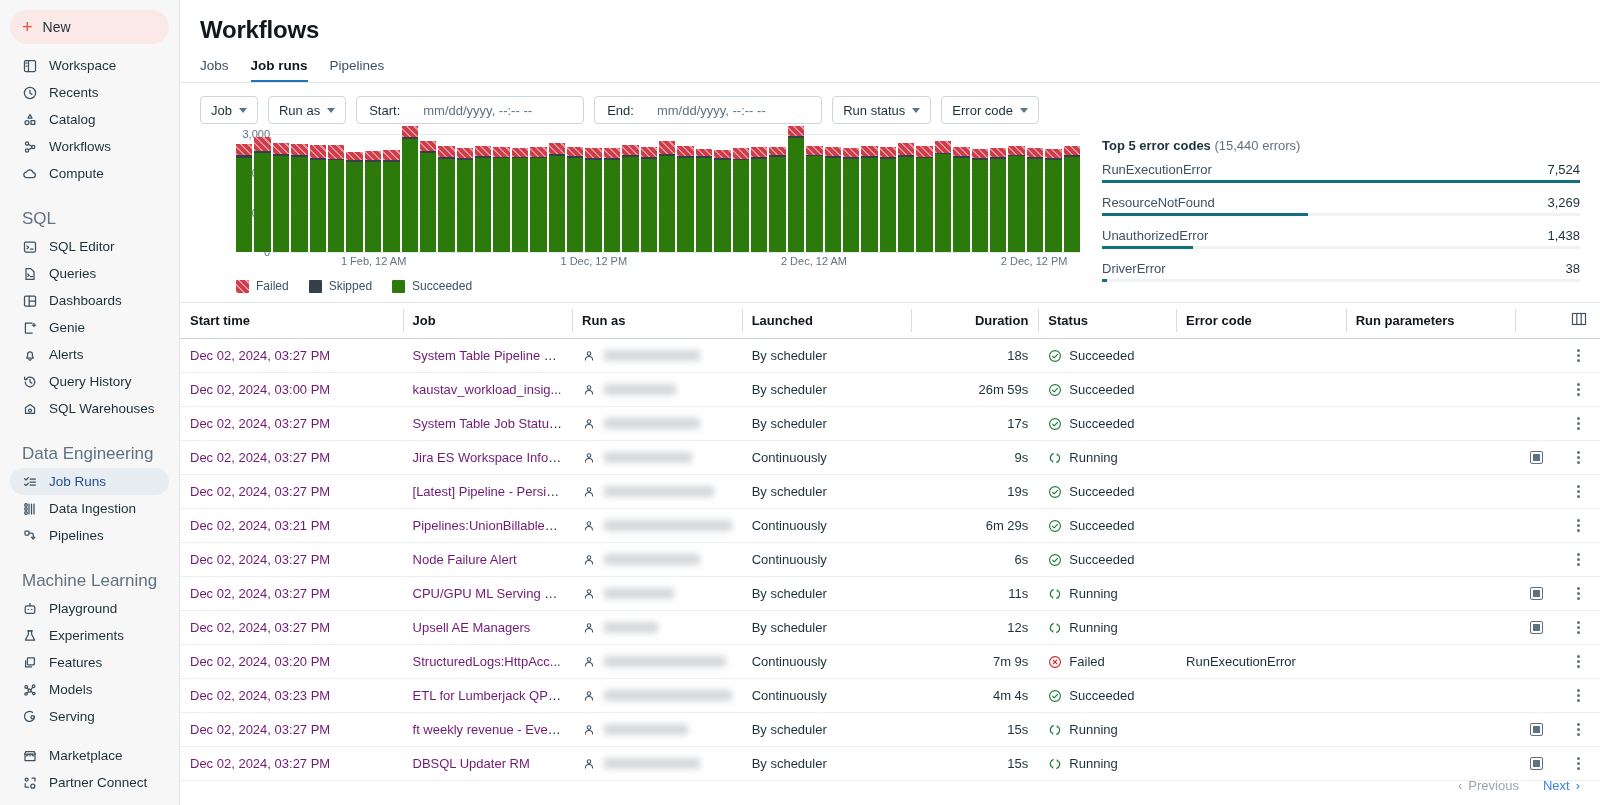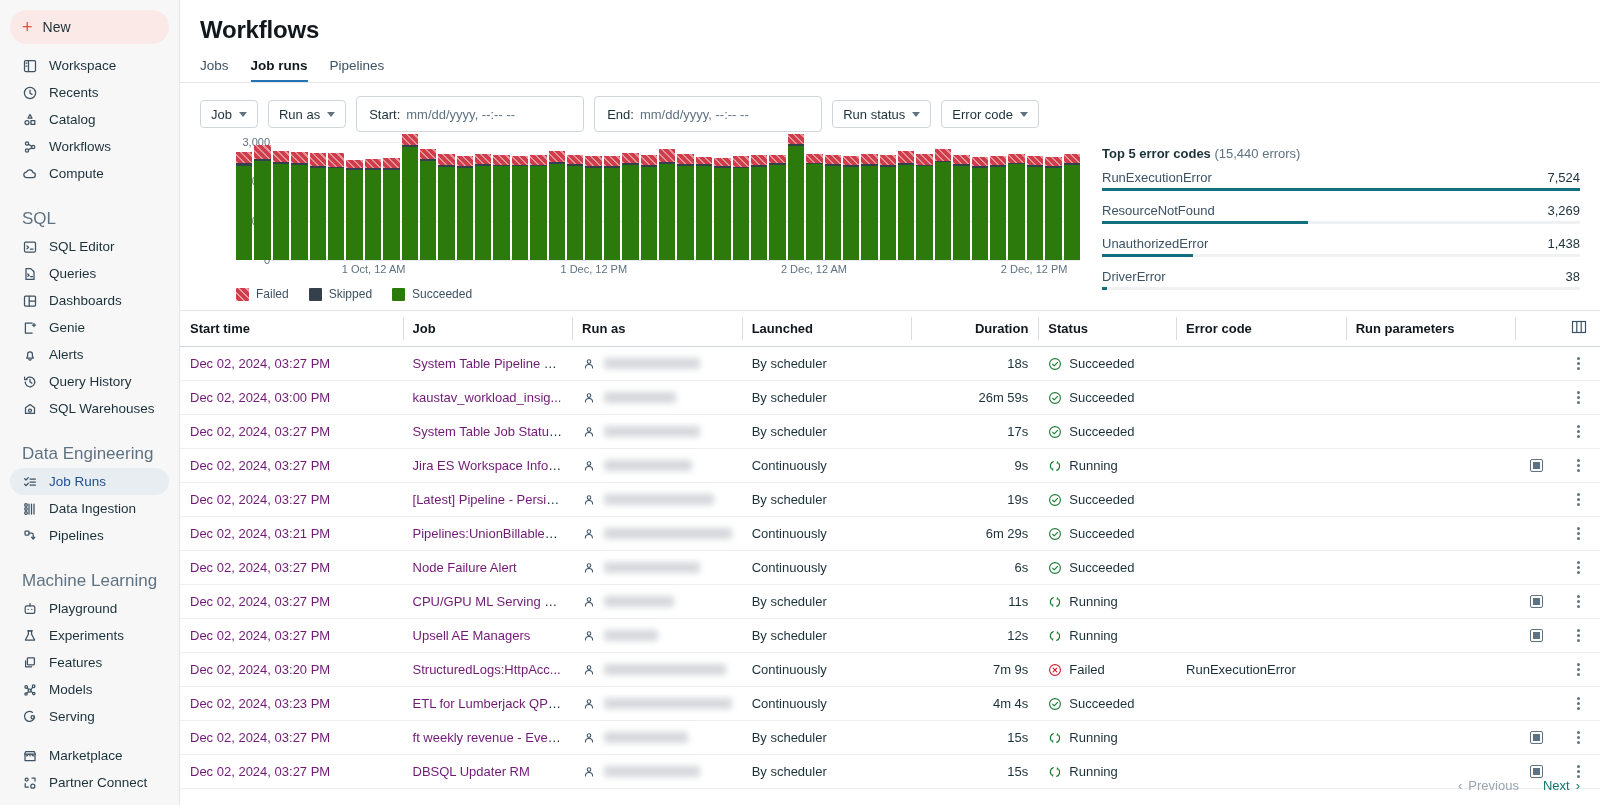--- a/index.html
+++ b/index.html
@@ -57,23 +57,23 @@
   .tab.active { color:#11171c; font-weight:700; border-bottom-color:#2272b4; }
 
   .filters { display:flex; align-items:center; padding:13px 0 0 20px; gap:10px; }
   .fbtn {
     height:28px; border:1px solid #d0d5d9; border-radius:4px;
     background:#fff; display:flex; align-items:center; gap:7px;
     padding:0 10px; font-size:13px; color:#1b3139; cursor:pointer; white-space:nowrap;
   }
   .caret { width:0;height:0;border-left:4px solid transparent;border-right:4px solid transparent;border-top:5px solid #5f7281; }
   .dfield {
-    height:36px; border:1px solid #d0d5d9; border-radius:4px;
+    height:28px; border:1px solid #d0d5d9; border-radius:4px;
     background:#fff; display:flex; align-items:center; padding:0 12px;
-    font-size:13px; cursor:text; white-space:nowrap;
+    font-size:13px; cursor:text; white-space:nowrap;gap:17px;
   }
   .dfield .dl { color:#1b3139; }
   .dfield .dv { color:#5f7281; margin-left:6px; }
   .w-start { width:228px; }
   .w-end { width:228px; }
 
   .right-actions { position:absolute; right:20px; top:107px; display:flex; align-items:center; gap:14px; }
   .feedback { display:flex; align-items:center; gap:6px; color:#2272b4; font-size:13px; cursor:pointer; }
   .create-job {
     background:#2272b4; color:#fff; font-size:13px; height:28px;
@@ -134,21 +134,21 @@
   .colw-start { width:210px; } .colw-job { width:160px; } .colw-runas { width:160px; }
   .colw-launched { width:160px; } .colw-dur { width:120px; } .colw-status { width:130px; }
   .colw-err { width:160px; } .colw-param { width:160px; } .colw-stop { width:40px; } .colw-kebab { width:40px; }
   .stopbtn { width:11px; height:11px; background:#5f7281; border-radius:1px; border:2px solid #fff; outline:1px solid #5f7281; cursor:pointer; margin:0 auto; }
   .kebab { color:#5f7281; font-size:15px; letter-spacing:0; cursor:pointer; text-align:center; line-height:10px; }
   .kebab div { width:3px;height:3px;background:#5f7281;border-radius:50%;margin:2px auto; }
 
   .pager { position:absolute; right:20px; bottom:12px; display:flex; align-items:center; gap:24px; font-size:13px; }
   .pgitem { display:flex; align-items:center; gap:6px; cursor:pointer; }
   .pg-prev { color:#9aa5ad; }
-  .pg-next { color:#0f766e; }
+  .pg-next { color:#3b82f6; }
 </style>
 </head>
 <body>
 
 <div class="app">
 
   <div class="sidebar">
     <div class="new-btn">
       <span class="plus">+</span>
       <span class="lbl">New</span>
@@ -666,21 +666,21 @@
                 <div class="seg-o" style="height:92.43333333333334px"></div>
               </div>
               <div class="bar">
                 <div class="seg-f" style="height:9.833333333333332px"></div>
                 <div class="seg-s" style="height:1.77px"></div>
                 <div class="seg-o" style="height:94.79333333333334px"></div>
               </div>
             </div>
         </div>
         <div class="xaxis" id="xaxis">
-            <div class="xlab" style="left:16.304347826086957%">1 Oct, 12 AM</div>
+            <div class="xlab" style="left:16.304347826086957%">1 Feb, 12 AM</div>
             <div class="xlab" style="left:42.391304347826086%">1 Dec, 12 PM</div>
             <div class="xlab" style="left:68.47826086956522%">2 Dec, 12 AM</div>
             <div class="xlab" style="left:94.56521739130434%">2 Dec, 12 PM</div>
           </div>
         <div class="legend" id="legend">
             <div class="lg">
               <span class="sw f"></span>
               <span>Failed</span>
             </div>
             <div class="lg">

